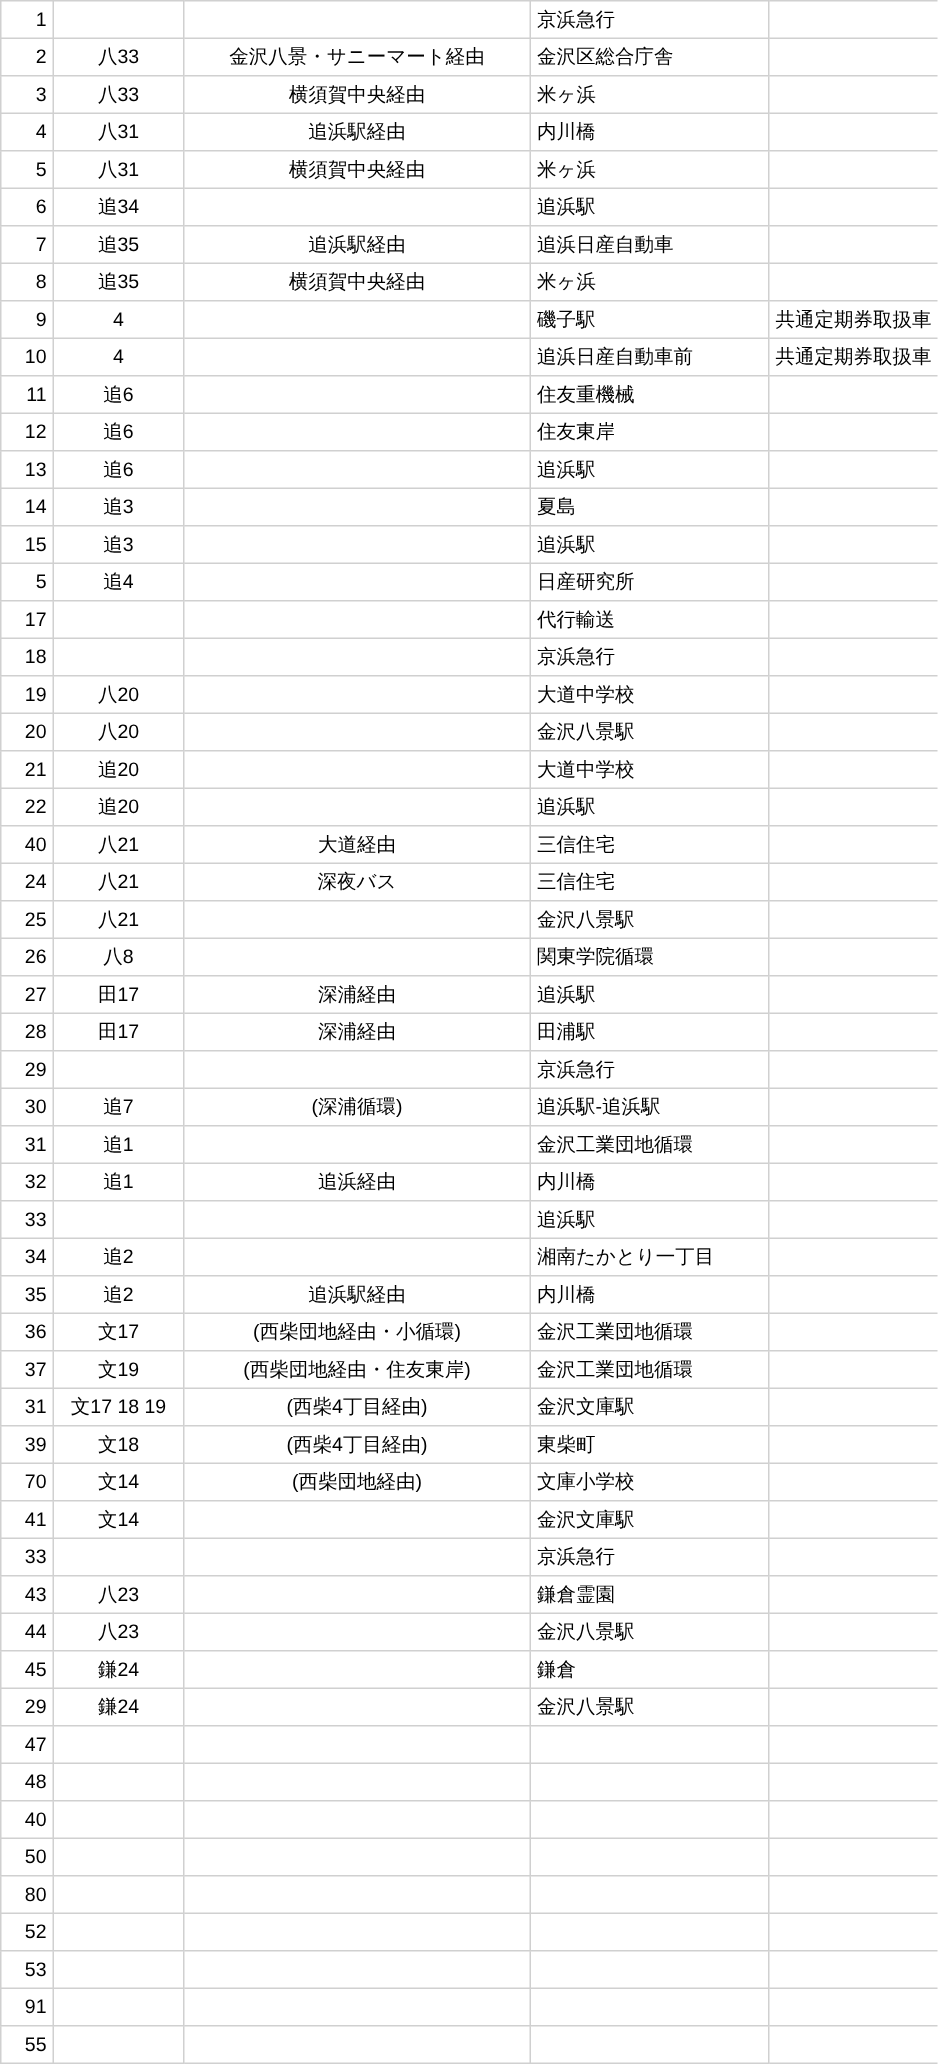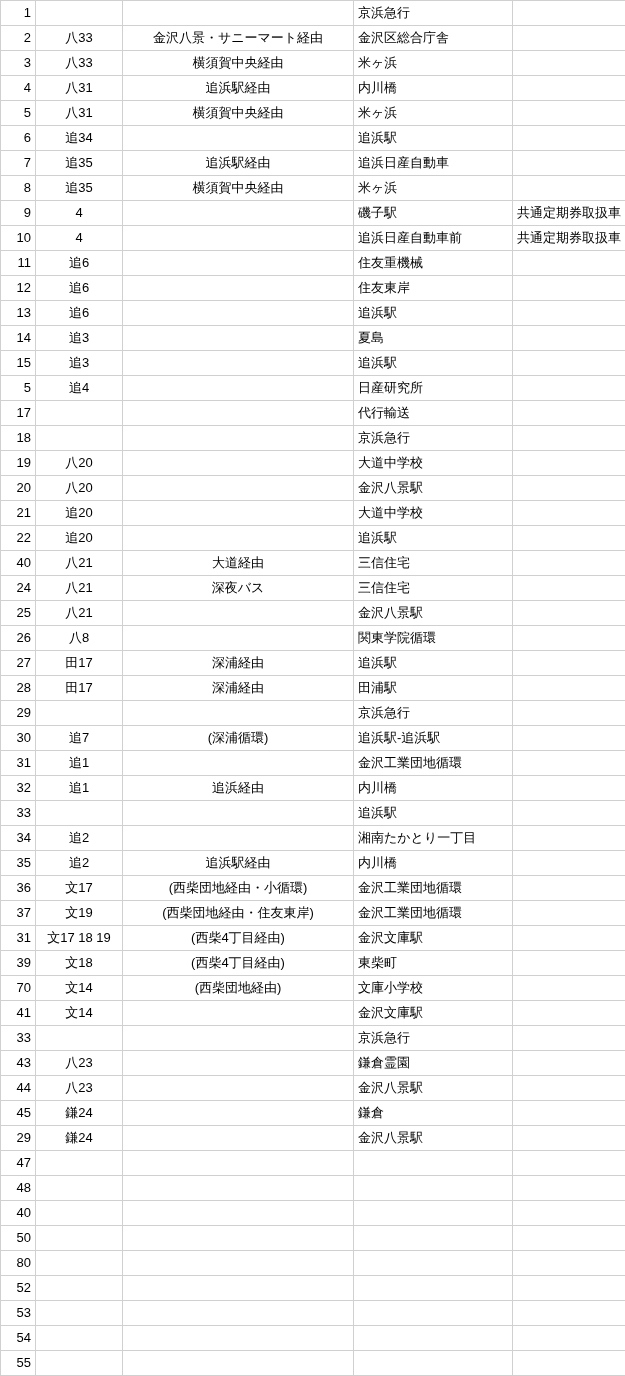--- a/index.html
+++ b/index.html
@@ -412,21 +412,21 @@
         <td class="c-note"></td>
       </tr>
       <tr>
         <td class="rownum">53</td>
         <td class="c-route"></td>
         <td class="c-via"></td>
         <td class="c-dest"></td>
         <td class="c-note"></td>
       </tr>
       <tr>
-        <td class="rownum">54</td>
+        <td class="rownum">91</td>
         <td class="c-route"></td>
         <td class="c-via"></td>
         <td class="c-dest"></td>
         <td class="c-note"></td>
       </tr>
       <tr>
         <td class="rownum">55</td>
         <td class="c-route"></td>
         <td class="c-via"></td>
         <td class="c-dest"></td>

